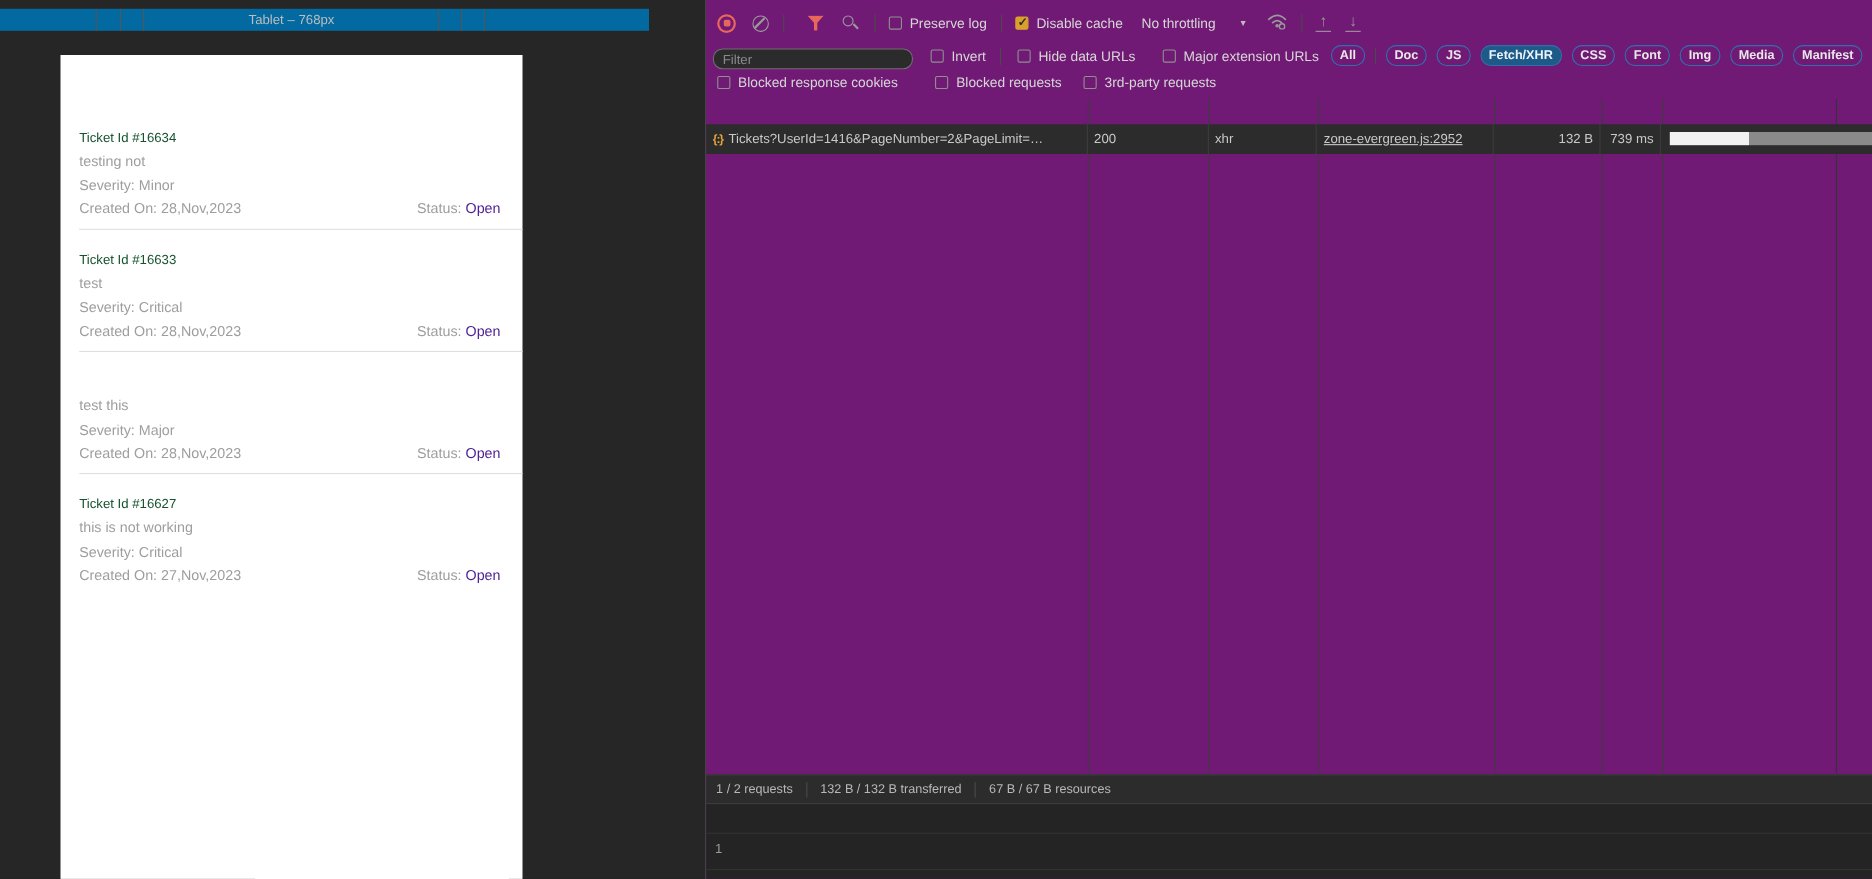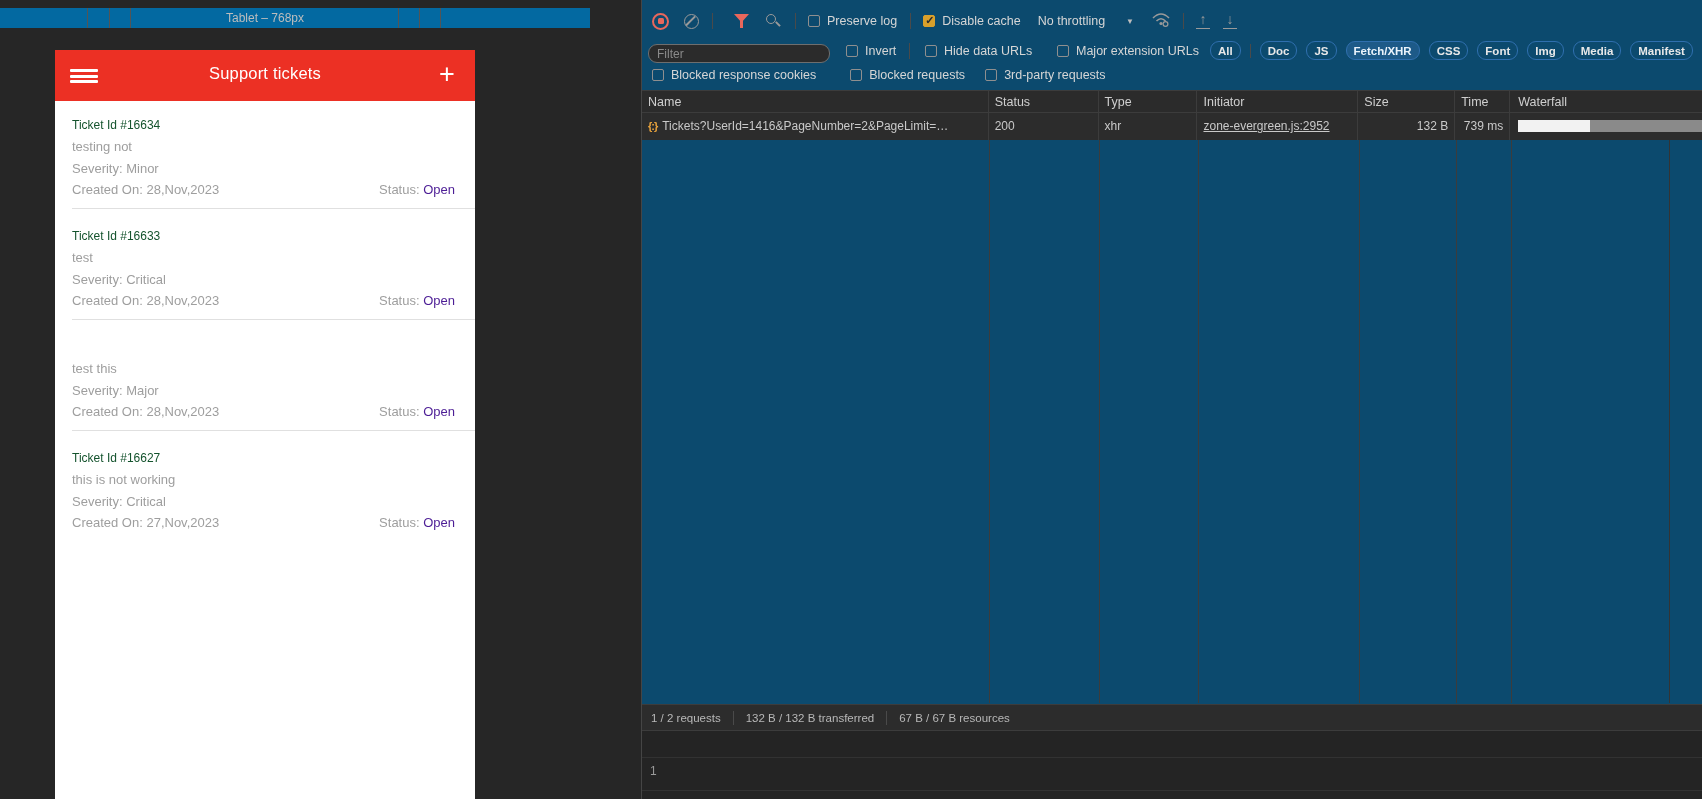--- a/index.html
+++ b/index.html
@@ -28,21 +28,21 @@
   .t-title { font-size:12px; color:#14532d; line-height:19px; }
   .t-desc, .t-sev { font-size:13px; color:#9e9e9e; line-height:13px; position:absolute; left:17px; }
   .t-desc { top:39px; }
   .t-sev  { top:61px; }
   .t-created { position:absolute; left:17px; top:81px; font-size:13px; color:#9e9e9e; }
   .t-status { position:absolute; right:20px; top:81px; font-size:13px; color:#9e9e9e; }
   .t-status .open { color:#4c1d95; }
   .t-divider { position:absolute; left:17px; right:0; top:107px; height:1px; background:#e0e0e0; }
 
   
-  .devtools { position:absolute; left:641px; top:0; width:1061px; height:799px; background:#0c4a6e;
+  .devtools { position:absolute; left:641px; top:0; width:1061px; height:799px; background:#701a75;
               border-left:1px solid #454545; color:#cfcfcf; font-size:12px; }
   .dt-row { position:absolute; left:0; width:100%; display:flex; align-items:center; }
   .row1 { top:8px; height:26px; }
   .row2 { top:38px; height:26px; }
   .row3 { top:62px; height:26px; }
   .vsep { width:1px; height:16px; background:#4a4a4a; }
 
   .icon-btn { cursor:pointer; display:flex; align-items:center; justify-content:center; }
   .rec { margin-left:10px; width:17px; height:17px; border:2px solid #e8675c; border-radius:50%; position:relative; }
   .rec i { position:absolute; left:3.5px; top:3.5px; width:6px; height:6px; background:#e8675c; border-radius:1.5px; }
@@ -125,29 +125,20 @@
     <div class="tick" style="left:87px"></div>
     <div class="tick" style="left:109px"></div>
     <div class="tick" style="left:130px"></div>
     <div class="tick" style="left:398px"></div>
     <div class="tick" style="left:419px"></div>
     <div class="tick" style="left:440px"></div>
     <div class="ruler-label">Tablet – 768px</div>
   </div>
 
   <div class="screen">
-    <div class="app-header">
-      <div class="hamburger">
-          <i></i>
-          <i></i>
-          <i></i>
-        </div>
-      <div class="app-title">Support tickets</div>
-      <div class="plus-btn">+</div>
-    </div>
     <div class="ticket-list">
 
       <div class="ticket">
         <div class="t-title">Ticket Id #16634</div>
         <div class="t-desc">testing not</div>
         <div class="t-sev">Severity: Minor</div>
         <div class="t-created">Created On: 28,Nov,2023</div>
         <div class="t-status"><span>Status: </span><span class="open">Open</span></div>
         <div class="t-divider"></div>
       </div>
@@ -267,29 +258,20 @@
     </div>
 
     <div class="grid-lines" style="left:347px"></div>
     <div class="grid-lines" style="left:457px"></div>
     <div class="grid-lines" style="left:556px"></div>
     <div class="grid-lines" style="left:717px"></div>
     <div class="grid-lines" style="left:814px"></div>
     <div class="grid-lines" style="left:869px"></div>
     <div class="grid-lines gl-light" style="left:1027px"></div>
 
-    <div class="dt-header">
-      <div class="hc c-name">Name</div>
-      <div class="hc c-status">Status</div>
-      <div class="hc c-type">Type</div>
-      <div class="hc c-init">Initiator</div>
-      <div class="hc c-size">Size</div>
-      <div class="hc c-time">Time</div>
-      <div class="hc c-wf">Waterfall</div>
-    </div>
 
     <div class="dt-request">
       <div class="rc c-name"><span class="json-ico">{:}</span><span>Tickets?UserId=1416&amp;PageNumber=2&amp;PageLimit=…</span></div>
       <div class="rc c-status">200</div>
       <div class="rc c-type">xhr</div>
       <div class="rc c-init"><span class="init-link">zone-evergreen.js:2952</span></div>
       <div class="rc c-size num">132 B</div>
       <div class="rc c-time num">739 ms</div>
       <div class="rc c-wf wf-cell">
         <div class="wf-white"></div>

